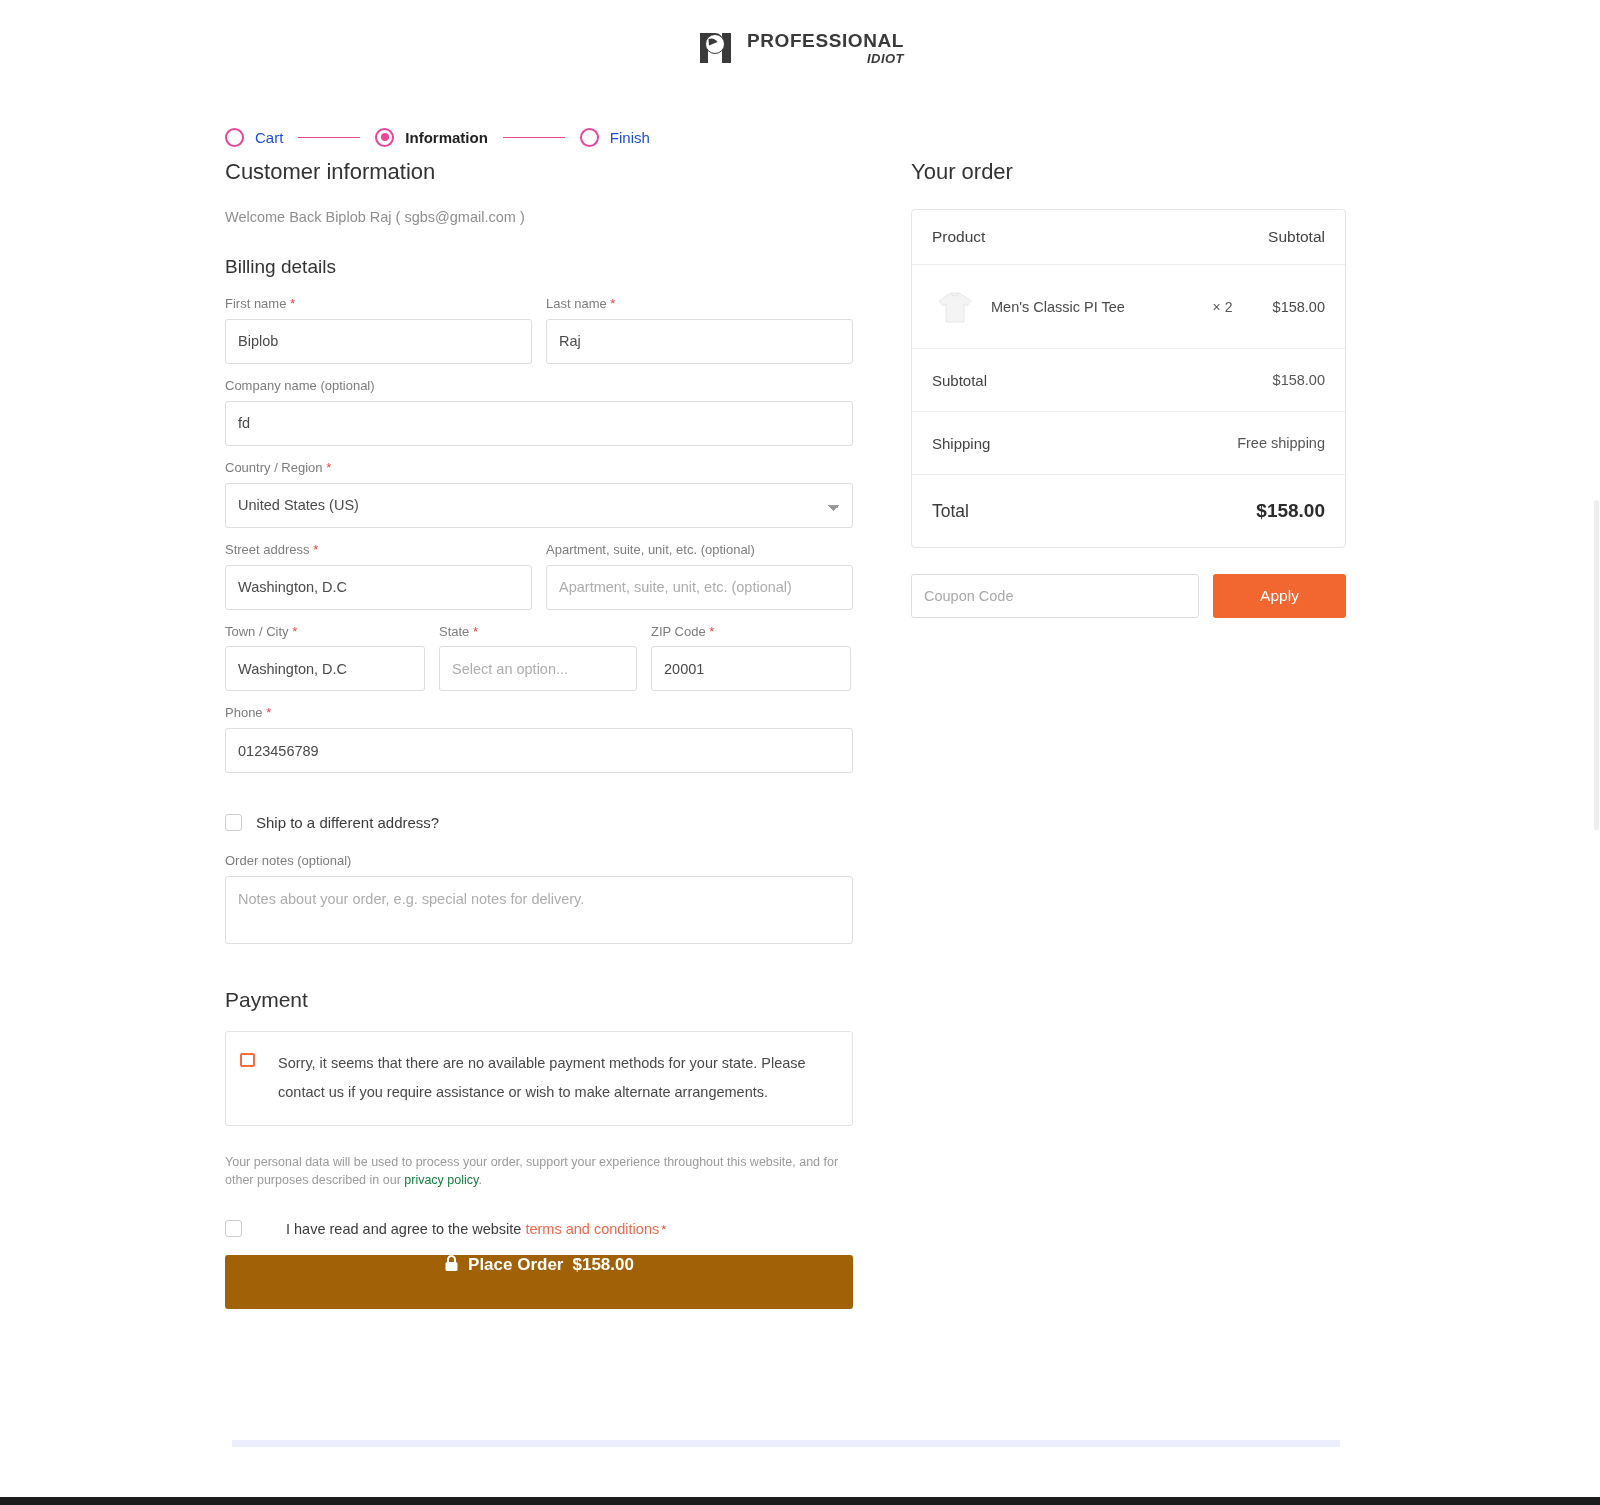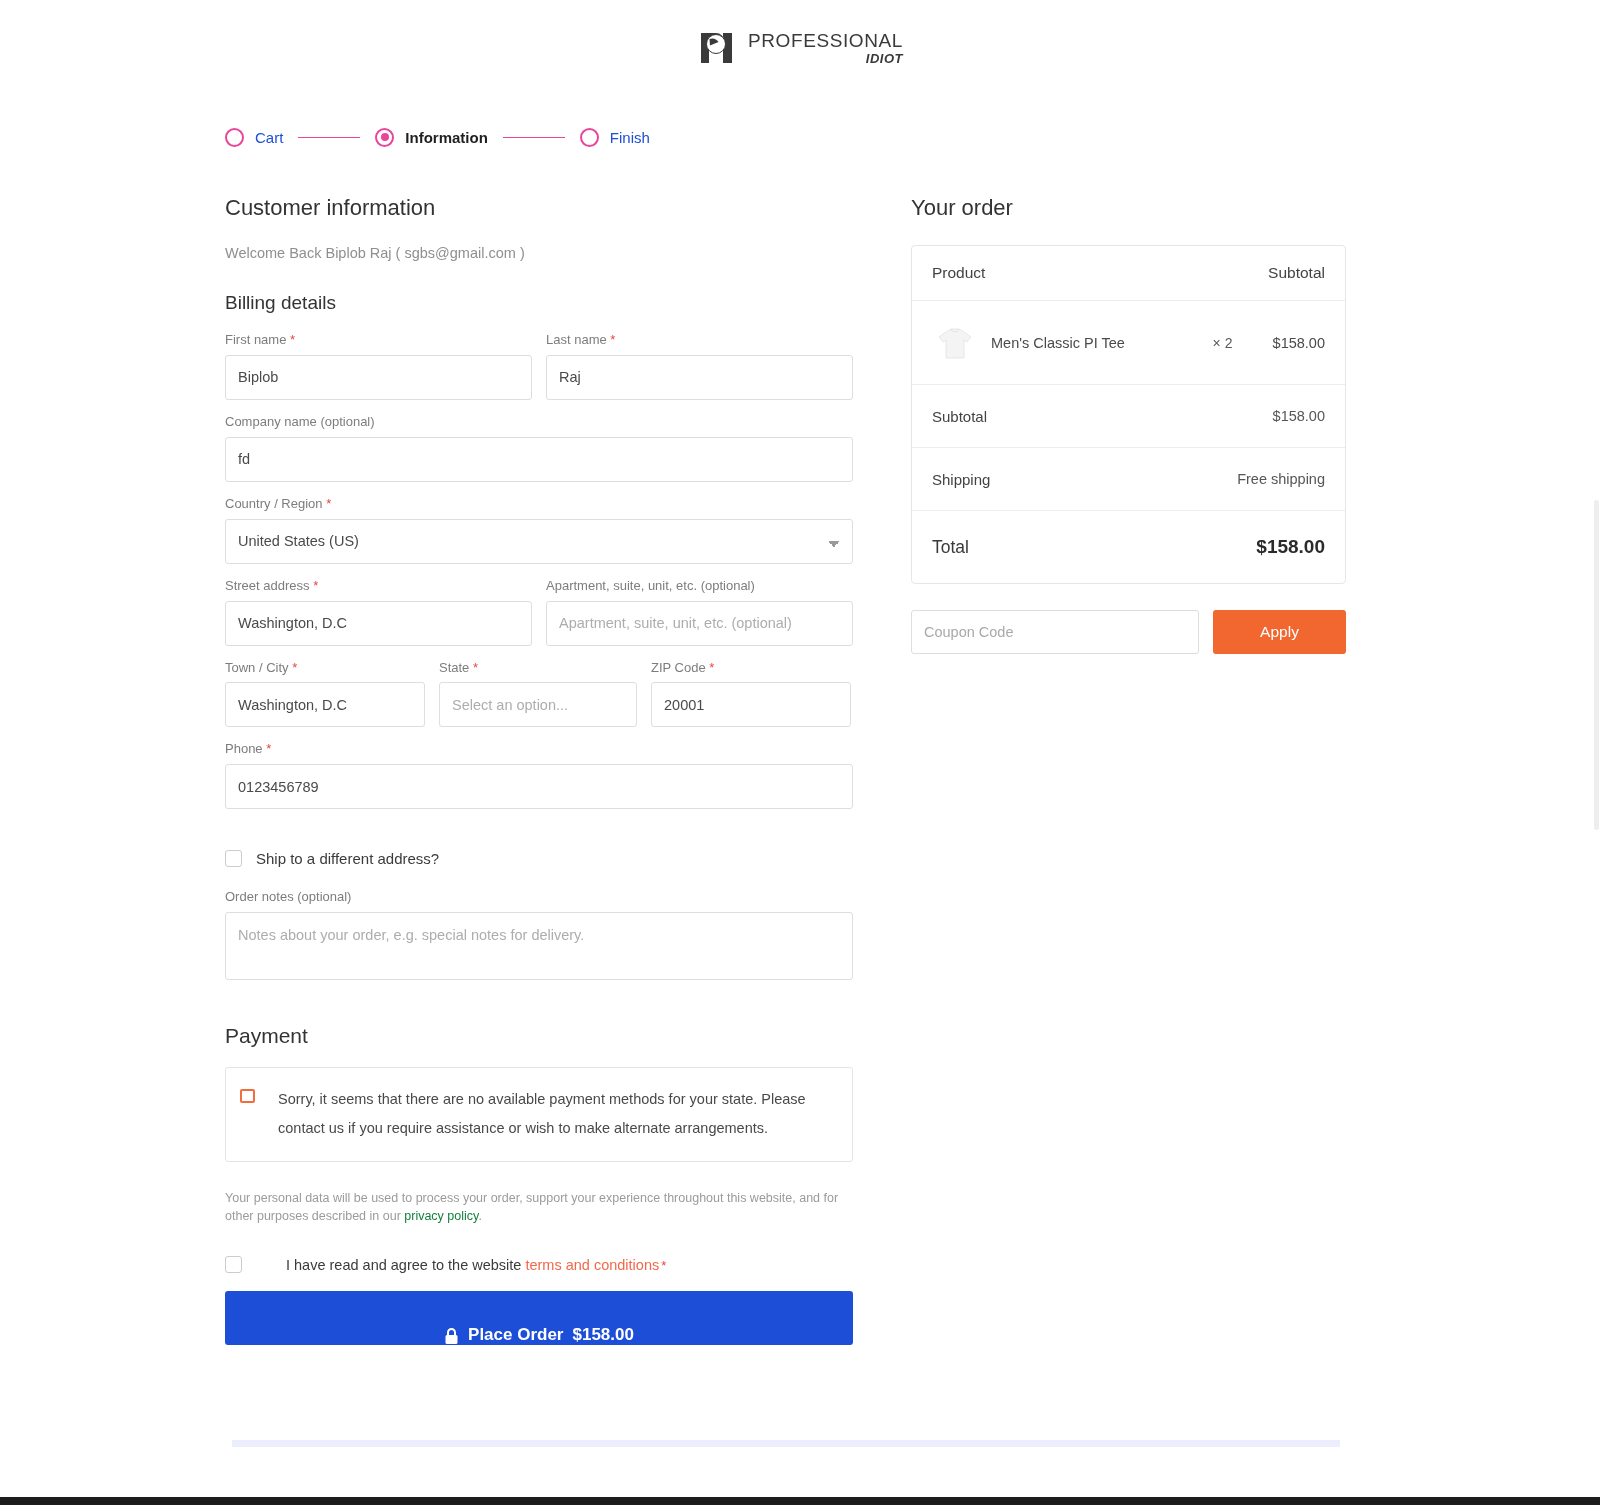--- a/index.html
+++ b/index.html
@@ -33,21 +33,21 @@
     gap: 9px;
   }
   .logo-mark { width: 42px; height: 38px; display:block; }
   .logo-text {
     display: flex;
     flex-direction: column;
     line-height: 1;
   }
   .logo-text .l1 {
     font-size: 19px;
-    font-weight: normal;
+    font-weight: bold;
     letter-spacing: 0.6px;
     color: #3a3a3a;
   }
   .logo-text .l2 {
     font-size: 13px;
     font-weight: bold;
     font-style: italic;
     letter-spacing: 0.5px;
     color: #3a3a3a;
     text-align: right;
@@ -90,21 +90,21 @@
   .step-label { font-size: 15px; color: #1d4ed8; }
   .step-label.current { color: #1f1f1f; font-weight: bold; }
   .step-line {
     width: 62px;
     height: 1px;
     background: #e8469a;
     margin: 0 15px;
   }
 
   
-  .cols { display: flex; margin-top: 36px; gap: 58px; }
+  .cols { display: flex; gap: 58px; }
   .col-left { width: 628px; }
   .col-right { width: 435px; }
 
   h2.section-title {
     font-size: 22px;
     font-weight: normal;
     color: #333;
     margin-bottom: 24px;
   }
   .welcome {
@@ -232,29 +232,29 @@
 
   .terms-row { margin-top: 31px; gap: 44px; }
   .terms-row .chk-label { font-size: 14.5px; color: #3b3b3b; }
   .terms-row a { color: #f2684a; text-decoration: none; }
   .terms-row .req { margin-left: 2px; }
 
   .place-order {
     margin-top: 18px;
     width: 628px;
     height: 54px;
-    background: #1d4ed8;
+    background: #a16207;
     border: none;
     border-radius: 3px;
     color: #fff;
     font-size: 17px;
     font-weight: bold;
     font-family: "Liberation Sans", sans-serif;
     display: flex;
-    align-items: flex-end;
+    align-items: flex-start;
     justify-content: center;
     gap: 9px;
     cursor: pointer;
   }
   .lock-ico { width: 15px; height: 17px; display: block; }
 
   
   .order-box {
     border: 1px solid #e6e6e6;
     border-radius: 4px;

